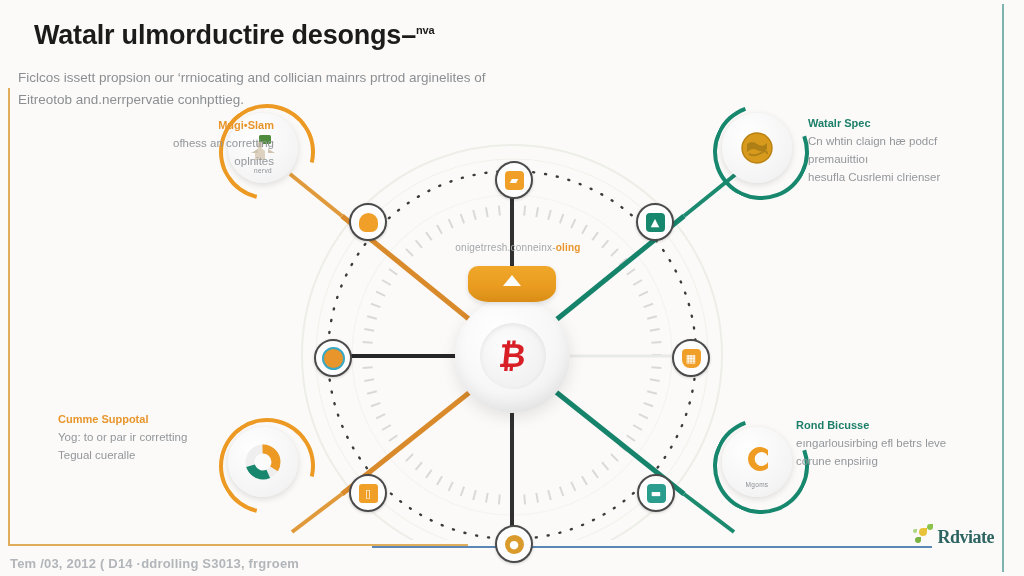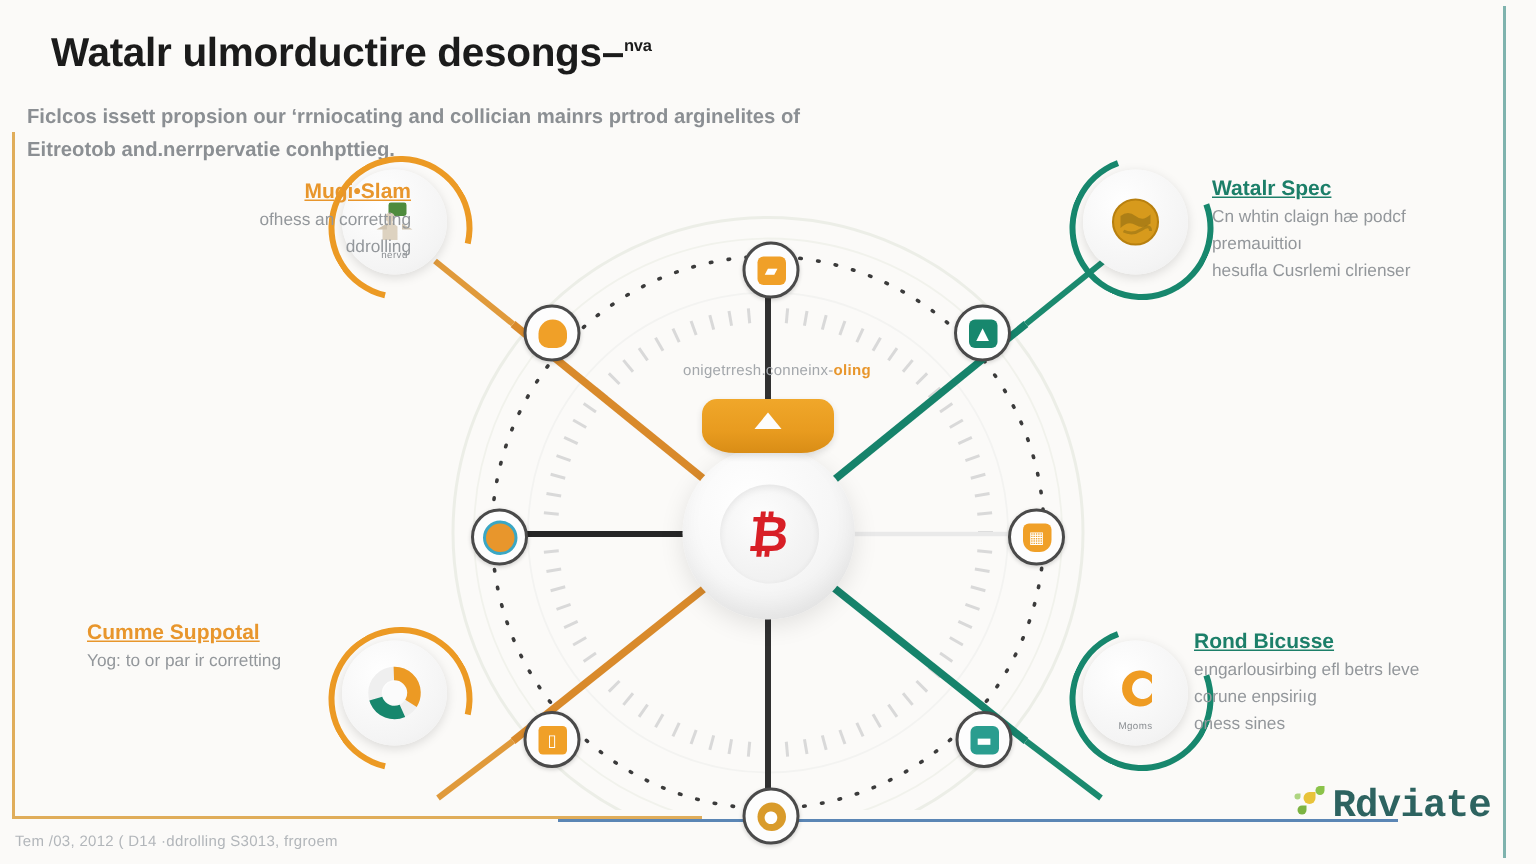--- a/index.html
+++ b/index.html
@@ -11,21 +11,21 @@
   }
   
   .header{position:absolute;left:18px;top:4px;width:700px;}
   .title{
     font-size:27px;font-weight:700;color:#1b1b1b;letter-spacing:-.2px;
     line-height:1.15;margin:16px;white-space:nowrap;
   }
   .title .sup{font-size:11px;vertical-align:super;font-weight:700;}
   .subtitle{
     font-size:13.5px;color:#8b8f93;line-height:1.65;margin-top:8px;
-    font-weight:700;
+    font-weight:400;
   }
   .subtitle span{display:block;}
 
   
   .rule-left{
     position:absolute;left:8px;top:88px;width:2px;height:458px;
     background:#e0ad5a;
   }
   .rule-left-foot{
     position:absolute;left:8px;top:544px;width:460px;height:2px;
@@ -35,21 +35,21 @@
     position:absolute;left:372px;top:546px;width:560px;height:2px;
     background:#5b86b5;
   }
   .rule-right{
     position:absolute;left:1002px;top:4px;width:2px;height:568px;
     background:#7fb3ae;
   }
 
   
   .quad{position:absolute;width:210px;}
-  .quad .q-head{font-size:14px;font-weight:700;line-height:1.3;margin-bottom:3px;text-decoration:underline;}
+  .quad .q-head{font-size:11px;font-weight:700;line-height:1.3;margin-bottom:3px;}
   .quad .q-body{font-size:11.5px;color:#93979b;line-height:1.55;}
   .quad .q-body span{display:block;}
   .quad.orange .q-head{color:#e8962c;}
   .quad.green  .q-head{color:#1c7f69;}
 
   .quad-tl{left:64px;top:118px;text-align:right;}
   .quad-bl{left:58px;top:412px;text-align:left;}
   .quad-tr{left:808px;top:116px;text-align:left;}
   .quad-br{left:796px;top:418px;text-align:left;}
 
@@ -128,31 +128,32 @@
 
   
   .center-label{
     position:absolute;left:428px;top:158px;width:180px;text-align:center;
     font-size:10px;color:#a3a7ab;letter-spacing:.2px;margin-top:14px;
   }
   .center-label b{color:#e8962c;font-weight:700;}
 
   
   .footnote{
-    position:absolute;left:10px;top:556px;font-size:10px;color:#b2b6ba;
+    position:absolute;left:10px;top:556px;font-size:13px;color:#b2b6ba;
     letter-spacing:.2px;
+    font-weight:bold;
   }
   .logo{
     position:absolute;right:30px;top:524px;display:flex;align-items:center;gap:3px;
   }
   .logo .mark{position:relative;width:22px;height:26px;}
   .logo .leaf{position:absolute;border-radius:50% 0 50% 50%;}
   .logo .wordmark{
-    font-size:26px;font-weight:700;color:#2d6360;letter-spacing:-.5px;
-    font-family:Liberation Mono, monospace;line-height:1;
+    font-size:18px;font-weight:700;color:#2d6360;letter-spacing:-.5px;
+    font-family:Liberation Serif, serif;line-height:1;
   }
 </style>
 </head>
 <body>
 
 <div class="header">
   <h1 class="title">
     <span>Watalr ulmorductire desongs–</span><span class="sup">nva</span>
   </h1>
   <div class="subtitle">
@@ -354,46 +355,46 @@
       </svg>
       <div class="blabel">Mgoms</div>
     </div>
   </div>
 </div>
 
 <div class="quad quad-tl orange">
   <div class="q-head">Mugi•Slam</div>
   <div class="q-body">
     <span>ofhess an corretting</span>
-    <span>ddrolling</span>
+    <span>oplnites</span>
   </div>
 </div>
 
 <div class="quad quad-tr green">
   <div class="q-head">Watalr Spec</div>
   <div class="q-body">
     <span>Cn whtin claign hæ podcf</span>
     <span>premauittioı</span>
     <span>hesufla Cusrlemi clrienser</span>
   </div>
 </div>
 
 <div class="quad quad-bl orange">
   <div class="q-head">Cumme Suppotal</div>
   <div class="q-body">
     <span>Yog: to or par ir corretting</span>
+    <span>Tegual cueralle</span>
   </div>
 </div>
 
 <div class="quad quad-br green">
   <div class="q-head">Rond Bicusse</div>
   <div class="q-body">
     <span>eıngarlousirbing efl betrs leve</span>
     <span>corune enpsiriıg</span>
-    <span>oness sines</span>
   </div>
 </div>
 
 <div class="footnote">Tem /03, 2012  ( D14 ·ddrolling S3013, frgroem</div>
 
 <div class="logo">
   <div class="mark">
     <div class="leaf" style="left:2px;top:13px;width:6px;height:6px;background:#7cb342;"></div>
     <div class="leaf" style="left:6px;top:4px;width:8px;height:8px;background:#e8c33a;"></div>
     <div class="leaf" style="left:14px;top:0px;width:6px;height:6px;background:#8bc34a;"></div>

